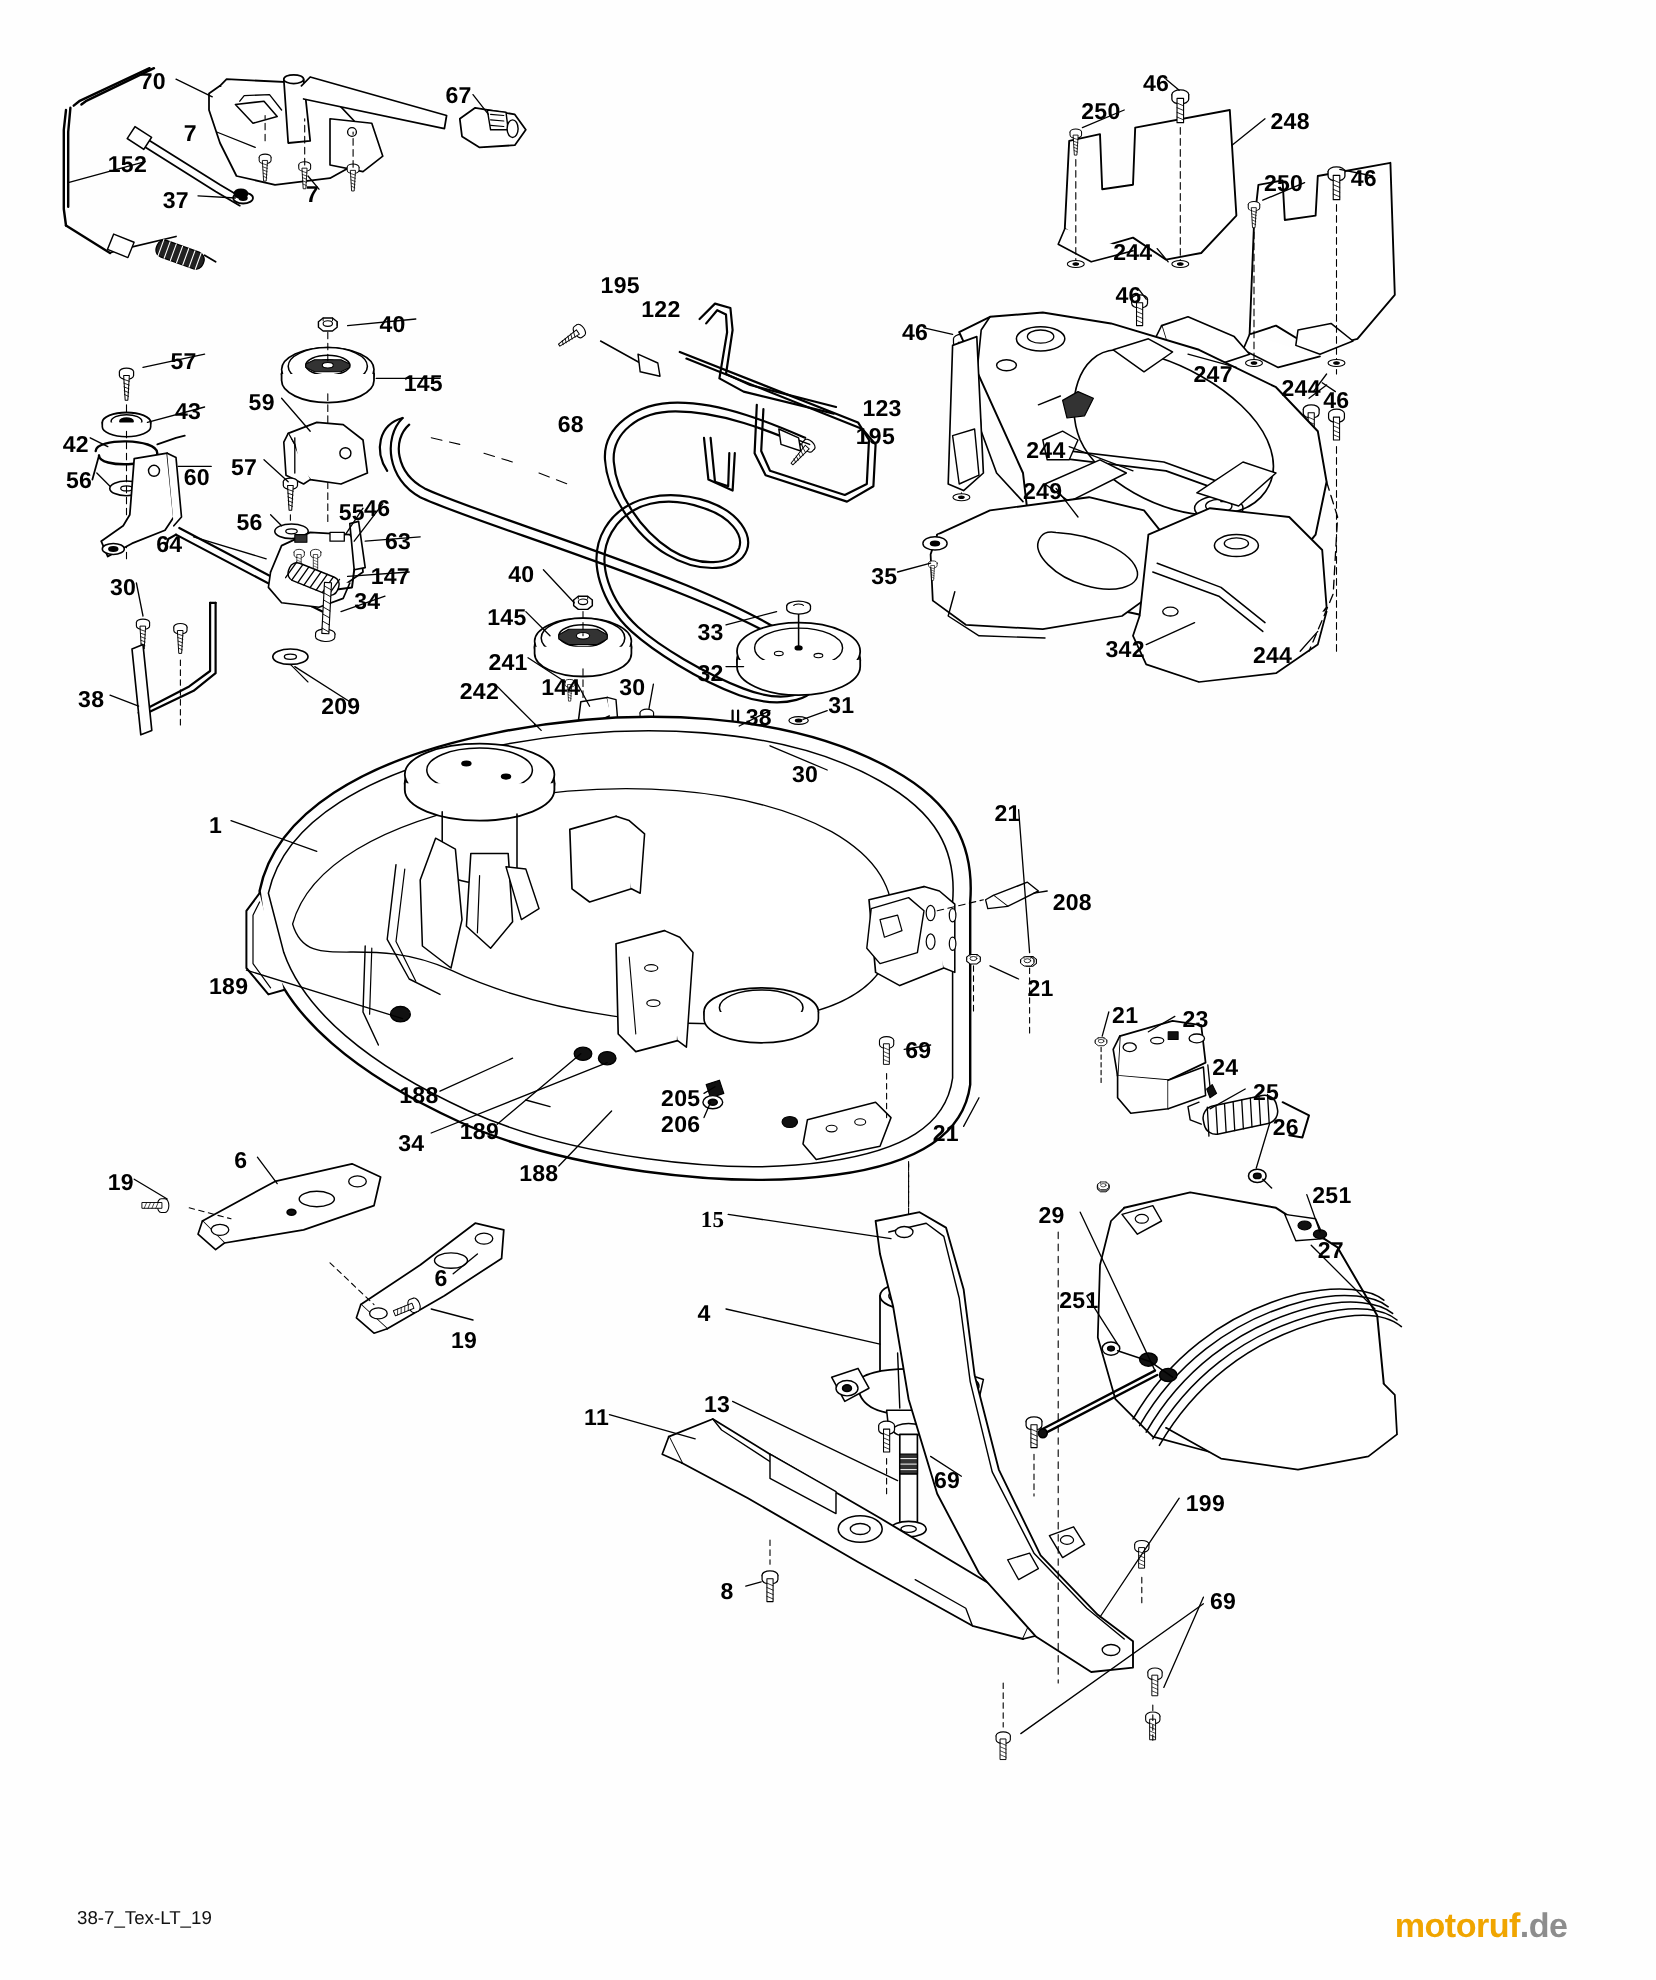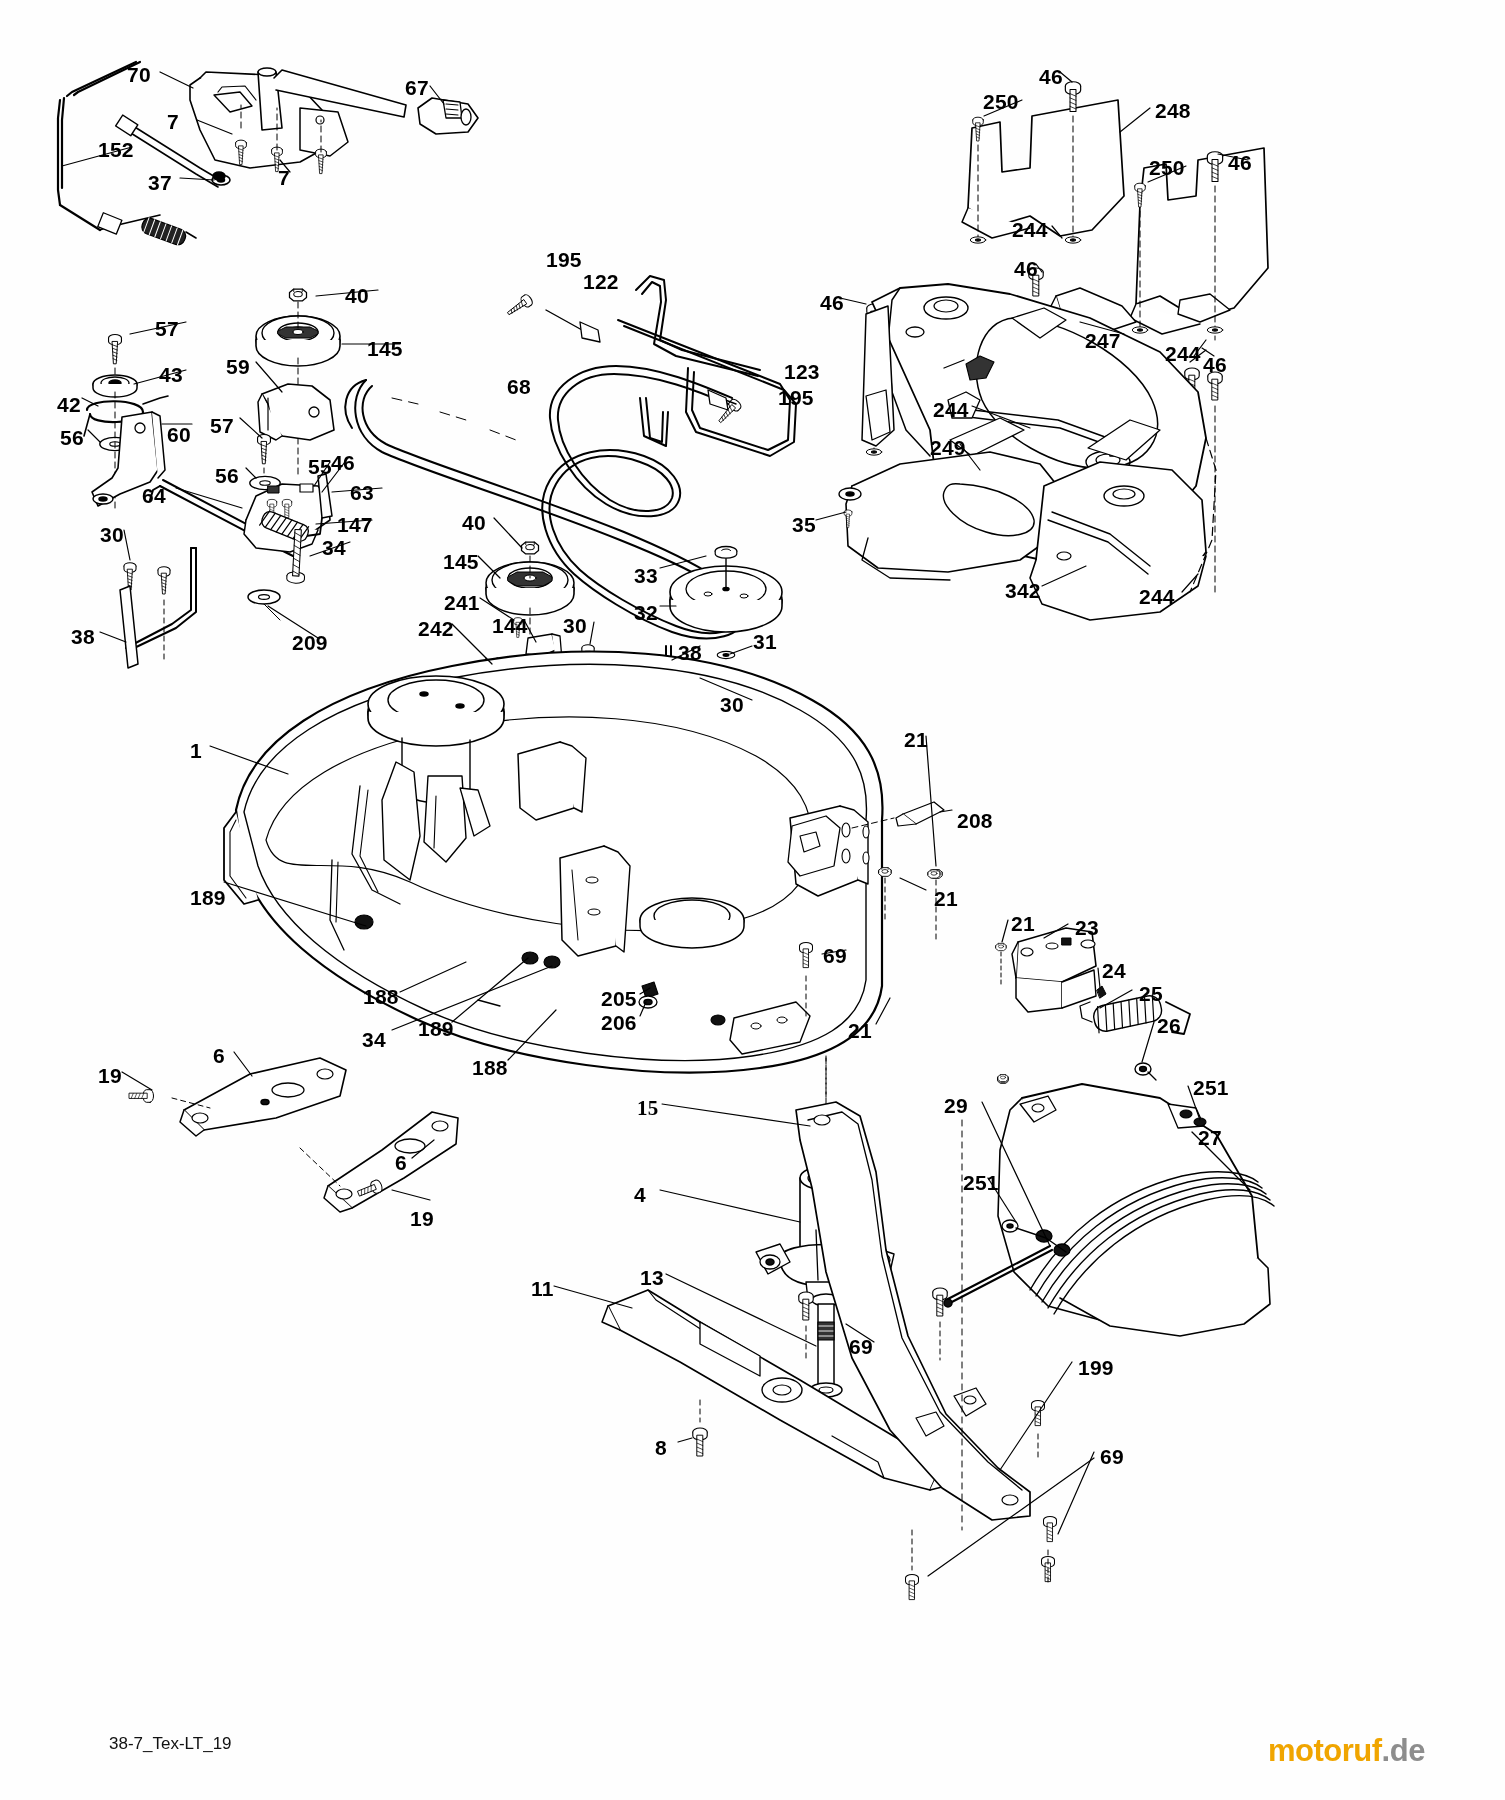--- a/index.html
+++ b/index.html
@@ -17,21 +17,21 @@
     font-weight:bold;
     font-size:21px;
     color:#000;
     white-space:nowrap;
     letter-spacing:0.2px;
     line-height:1;
   }
   .footer-code {
     position:absolute; left:70px; top:1734px;
     font-family:"Liberation Sans", sans-serif;
-    font-size:17px; color:#111; white-space:nowrap;margin-left:39px;
+    font-size:17px; color:#111; white-space:nowrap;
   }
   .logo {
     position:absolute; left:1268px; top:1733px;
     font-family:"Liberation Sans", sans-serif;
     font-size:31px; font-weight:bold; letter-spacing:-0.5px;
     white-space:nowrap;
   }
   .logo .m1 { color:#f0a500; }
   .logo .m2 { color:#8d8d8d; font-weight:bold; }
 </style>

